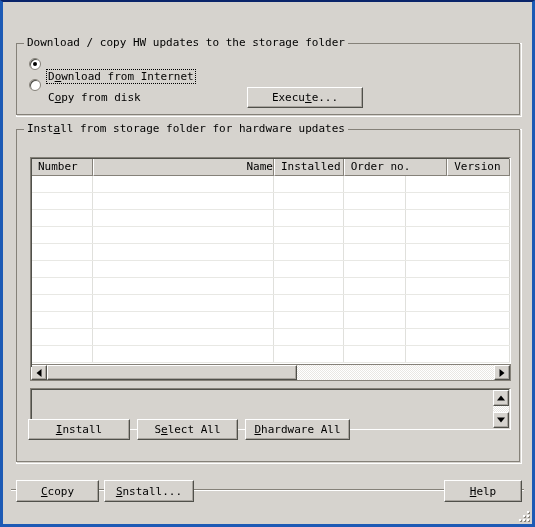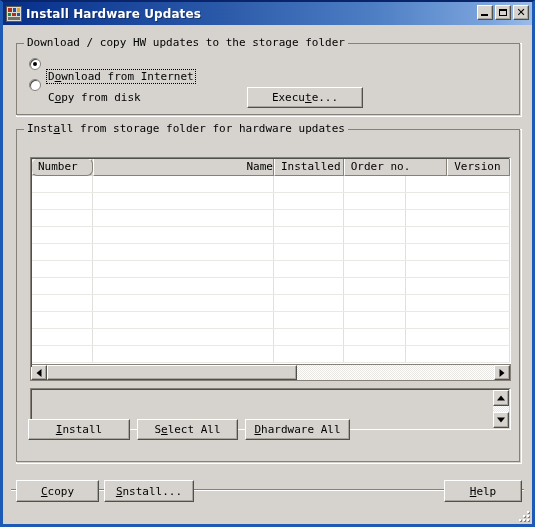--- a/index.html
+++ b/index.html
@@ -468,43 +468,20 @@
   .g3 { width: 2px; height: 2px; right: 9px;  bottom: 1px; }
   .g4 { width: 2px; height: 2px; right: 1px;  bottom: 5px; }
   .g5 { width: 2px; height: 2px; right: 5px;  bottom: 5px; }
   .g6 { width: 2px; height: 2px; right: 1px;  bottom: 9px; }
 </style>
 </head>
 <body>
 
 <div class="window">
 
-  <div class="titlebar">
-    <div class="title-icon">
-      <i class="ti1"></i>
-        <i class="ti2"></i>
-        <i class="ti3"></i>
-      <i class="ti4"></i>
-        <i class="ti5"></i>
-        <i class="ti6"></i>
-      <i class="ti7"></i>
-    </div>
-    <div class="title-text">Install Hardware Updates</div>
-    <div class="title-buttons">
-      <div class="tbtn">
-        <span class="glyph-min"></span>
-      </div>
-      <div class="tbtn">
-        <span class="glyph-max"></span>
-      </div>
-      <div class="tbtn">
-        <span class="glyph-close">✕</span>
-      </div>
-    </div>
-  </div>
 
   <div class="client">
 
     <div class="groupbox" id="gb-download">
       <div class="group-title">Download / copy HW updates to the storage folder</div>
 
       <div class="radio-row" style="left:12px; top:12px;">
         <span class="radio-mark checked"></span>
         <span class="radio-label focused"><span>D</span><u>o</u><span>wnload from Internet</span></span>
       </div>
@@ -520,21 +497,21 @@
           <span>e...</span>
         </div>
     </div>
 
     <div class="groupbox" id="gb-install">
       <div class="group-title"><span>Inst</span><u>a</u><span>ll from storage folder for hardware updates</span></div>
     </div>
 
     <div class="listview">
       <div class="lv-header" id="lv-header">
-          <div class="lv-th" style="width: 62px; border-radius: 6px;">Number</div>
+          <div class="lv-th" style="width: 62px;">Number</div>
           <div class="lv-th" style="width: 182px; text-align: right;">Name</div>
           <div class="lv-th" style="width: 70px;">Installed</div>
           <div class="lv-th" style="width: 104px;">Order no.</div>
           <div class="lv-th" style="width: 63px;">Version</div>
         </div>
       <div class="lv-body" id="lv-body">
           <div class="lv-row">
             <div class="lv-cell" style="width: 62px;"></div>
             <div class="lv-cell" style="width: 182px;"></div>
             <div class="lv-cell" style="width: 70px;"></div>

